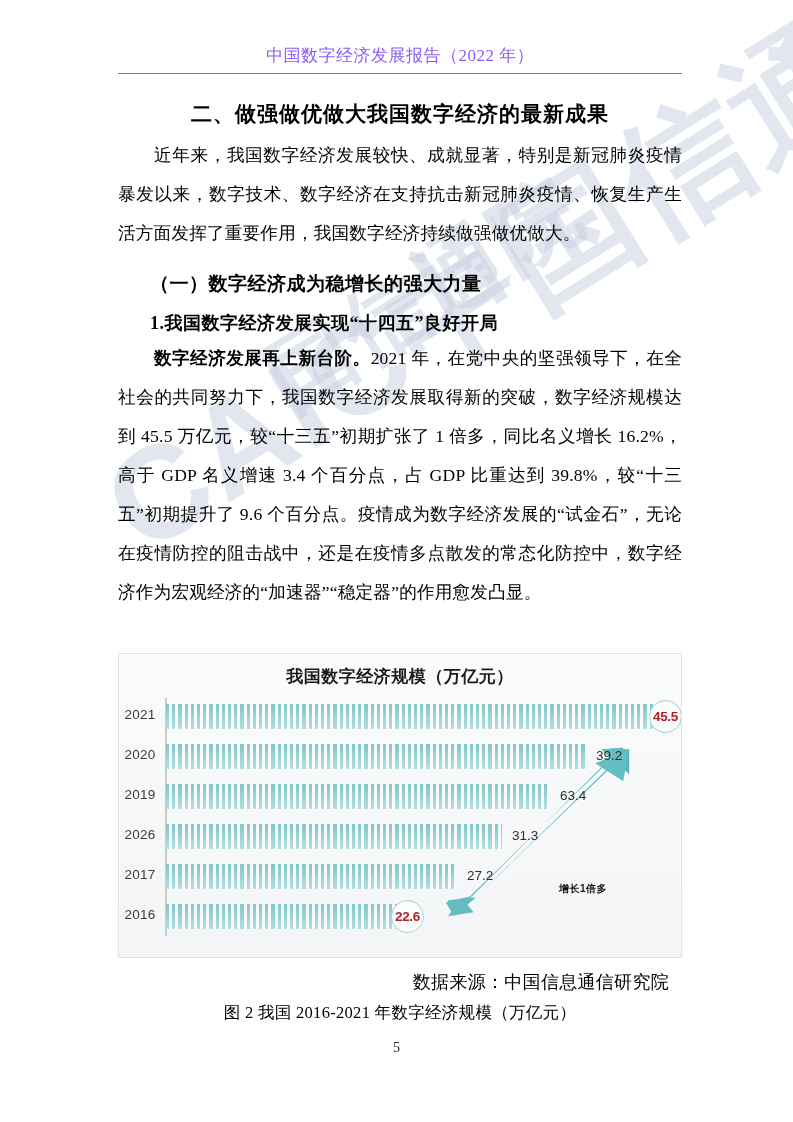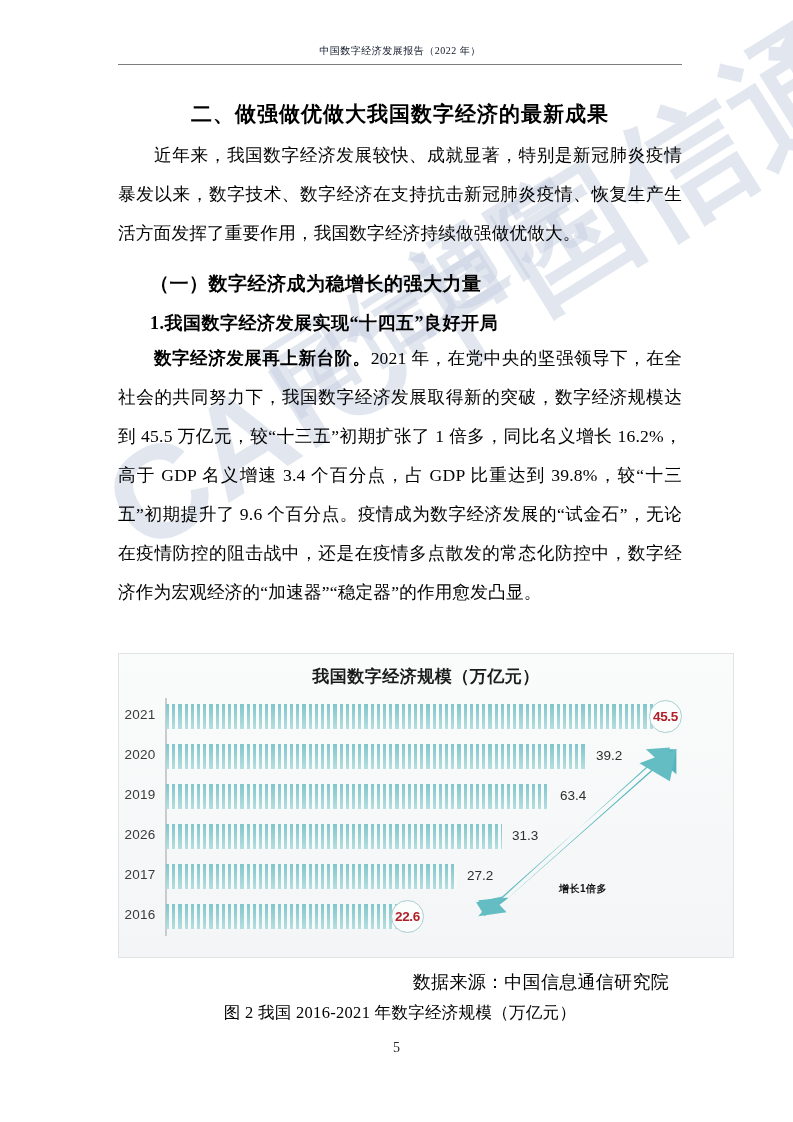--- a/index.html
+++ b/index.html
@@ -59,23 +59,23 @@
   
   .doc-header {
     position: absolute;
     left: 118px;
     top: 44px;
     width: 564px;
     text-align: center;
     z-index: 3;
   }
   .doc-header .hdr-text {
-    font-size: 10px;
-    letter-spacing: 0.5px;
-    color: #0f172a;
+    font-size: 17px;
+    letter-spacing: 0.5px;
+    color: #8b5cf6;
     display: block;
     padding-bottom: 6px;
   }
   .hdr-rule {
     border-bottom: 1.2px solid #7d7d7d;
     width: 100%;
   }
 
   
   .content {
@@ -122,21 +122,21 @@
     letter-spacing: 0.2px;
   }
   p.body.no-indent { text-indent: 36px; }
   p.body b { font-family: "Liberation Sans", "DejaVu Sans", sans-serif; font-weight: bold; }
 
   
   .chart-wrap {
     position: absolute;
     left: 118px;
     top: 653px;
-    width: 616px;
+    width: 564px;
     height: 305px;
     background: #d946ef;
     border: 1px solid #e2e4e4;
     box-sizing: border-box;
     overflow: hidden;
     z-index: 2;
   }
   .chart-inner {
     position: absolute;
     left: 0; top: 0;

